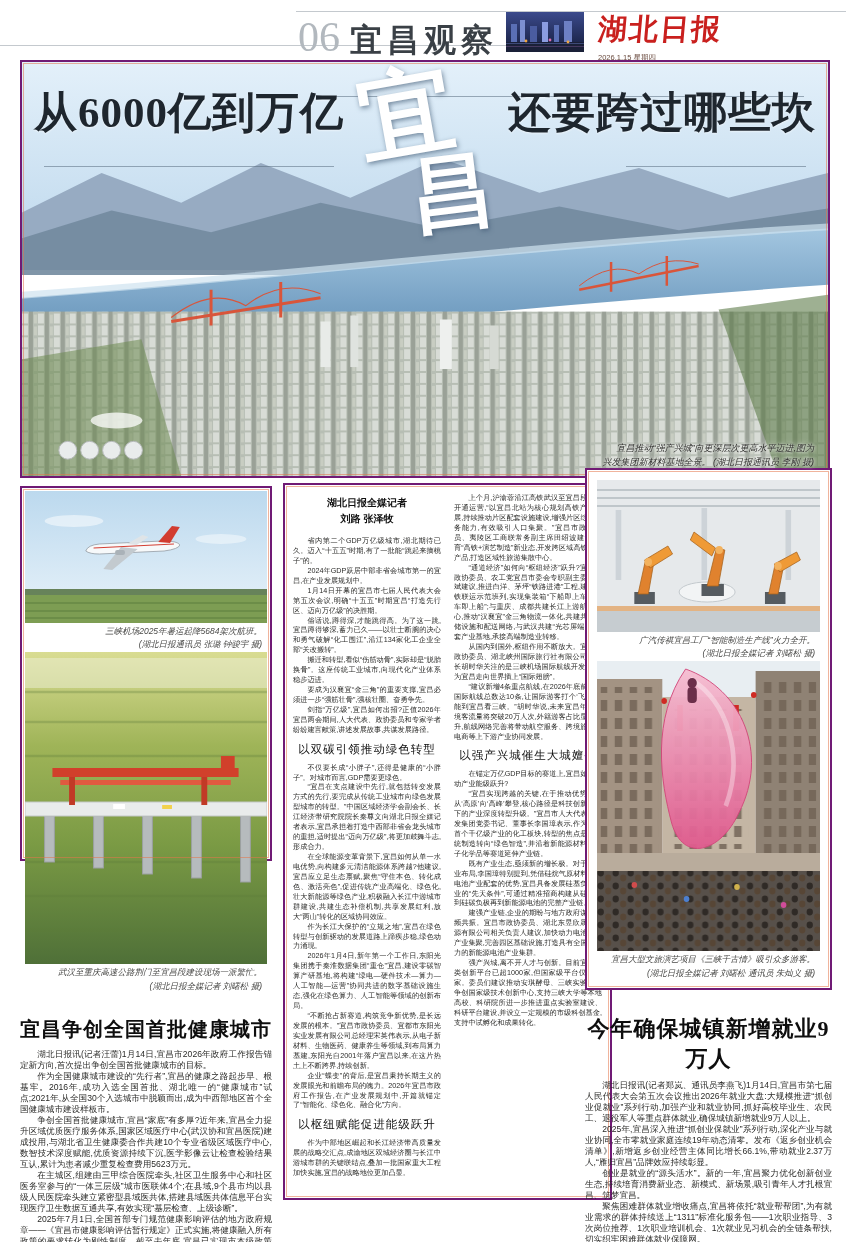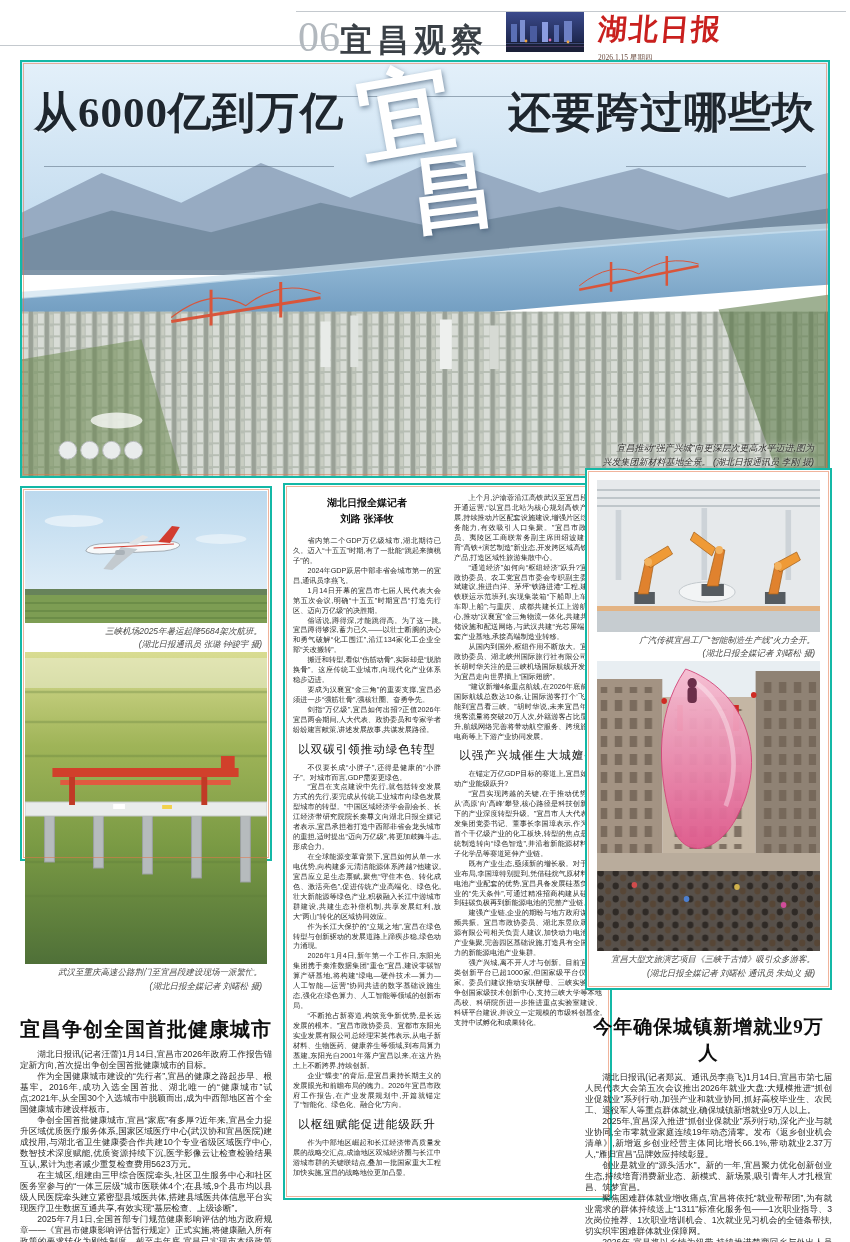--- a/index.html
+++ b/index.html
@@ -3,33 +3,33 @@
 <meta charset="utf-8">
 <style>
   html,body{margin:0;padding:0;background:#e9e9e9;}
   .page{position:relative;width:850px;height:1242px;background:#fff;overflow:hidden;
         font-family:"Liberation Sans",sans-serif;color:#222;}
   .rule{position:absolute;height:1px;background:#c4c9ce;}
   .rule-top{left:296px;right:4px;top:11px;}
   .rule-bottom{left:0;width:582px;top:45px;}
 
   
-  .header-title{position:absolute;left:298px;top:13px;display:flex;align-items:baseline;gap:0;}
+  .header-title{position:absolute;left:298px;top:13px;display:flex;align-items:baseline;gap:10px;}
   .pageno{font-size:42px;color:#b2b8be;font-family:"Liberation Serif",serif;}
   .section{font-size:32px;font-weight:700;color:#3a4046;letter-spacing:5px;
            font-family:"Liberation Serif",serif;}
   .thumb{position:absolute;left:506px;top:12px;width:78px;height:40px;overflow:hidden;}
   .masthead-block{position:absolute;left:598px;top:10px;}
   .masthead{font-size:29px;font-weight:900;color:#c9201e;letter-spacing:2px;
             transform:skewX(-5deg);font-family:"Liberation Serif",serif;}
-  .dateline{font-size:7.5px;color:#6a4b3f;margin-top:3px;font-family:Liberation Serif, serif;}
+  .dateline{font-size:7.5px;color:#6a4b3f;margin-top:3px;}
   .editorline{font-size:7.5px;color:#6a4b3f;margin-top:1px;}
 
   
-  .obox{position:absolute;border:2px solid #14b8a6;background:#fff;box-sizing:border-box;}
+  .obox{position:absolute;border:2px solid #701a75;background:#fff;box-sizing:border-box;}
   .obox::after{content:"";position:absolute;inset:1px;border:1px solid rgba(228,118,75,.55);pointer-events:none;}
 
   
   .lead{left:20px;top:60px;width:810px;height:418px;}
   .lead svg{display:block;width:100%;height:100%;}
   .lead-headline{position:absolute;top:22px;left:0;right:0;display:flex;justify-content:center;
                  align-items:flex-start;gap:8px;z-index:3;}
   .hl-text{font-size:43px;font-weight:900;color:#1e262e;letter-spacing:1px;
            font-family:"Liberation Serif",serif;text-shadow:0 1px 2px rgba(255,255,255,.55);}
   .brush-box{position:relative;width:148px;height:58px;}
@@ -248,21 +248,21 @@
       </div>
   </div>
 
   <div class="obox feature">
     <div class="feature-flow">
       <div class="byline">
         <div>湖北日报全媒记者</div>
         <div>刘路 张泽牧</div>
       </div>
     <p>省内第二个GDP万亿级城市,湖北期待已久。迈入“十五五”时期,有了一批能“跳起来摘桃子”的。</p>
-        <p>2024年GDP跃居中部非省会城市第一的宜昌,通讯员李燕飞。</p>
+        <p>2024年GDP跃居中部非省会城市第一的宜昌,在产业发展规划中。</p>
         <p>1月14日开幕的宜昌市七届人民代表大会第五次会议,明确“十五五”时期宜昌“打造先行区、迈向万亿级”的决胜期。</p>
         <p>俗话说,蹲得深,才能跳得高。为了这一跳,宜昌蹲得够深,蓄力已久——以壮士断腕的决心和勇气破解“化工围江”,沿江134家化工企业全部“关改搬转”。</p>
         <p>搬迁和转型,看似“伤筋动骨”,实际却是“脱胎换骨”。这座传统工业城市,向现代化产业体系稳步迈进。</p>
         <p>要成为汉襄宜“金三角”的重要支撑,宜昌必须进一步“强筋壮骨”,强核壮圈、奋勇争先。</p>
         <p>剑指“万亿级”,宜昌如何出招?正值2026年宜昌两会期间,人大代表、政协委员和专家学者纷纷建言献策,讲述发展故事,共谋发展路径。</p>
         <h3>以双碳引领推动绿色转型</h3>
         <p>不仅要长成“小胖子”,还得是健康的“小胖子”。对城市而言,GDP需要更绿色。</p>
         <p>“宜昌在支点建设中先行,就包括转变发展方式的先行,要完成从传统工业城市向绿色发展型城市的转型。”中国区域经济学会副会长、长江经济带研究院院长秦尊文向湖北日报全媒记者表示,宜昌承担着打造中西部非省会龙头城市的重担,适时提出“迈向万亿级”,将更加鼓舞斗志,形成合力。</p>
         <p>在全球能源变革背景下,宜昌如何从单一水电优势,向构建多元清洁能源体系跨越?他建议,宜昌应立足生态禀赋,聚焦“守住本色、转化成色、激活亮色”,促进传统产业高端化、绿色化,壮大新能源等绿色产业,积极融入长江中游城市群建设,共建生态补偿机制,共享发展红利,放大“两山”转化的区域协同效应。</p>
         <p>作为长江大保护的“立规之地”,宜昌在绿色转型与创新驱动的发展道路上蹄疾步稳,绿色动力涌现。</p>
@@ -359,21 +359,21 @@
           <circle cx="200" cy="244" r="3" fill="#d04c9a"></circle>
       </svg>
     </div>
     <div class="cap">
       <div>宜昌大型文旅演艺项目《三峡千古情》吸引众多游客。</div>
       <div>(湖北日报全媒记者 刘曙松 通讯员 朱灿义 摄)</div>
     </div>
   </div>
 
   <div class="article art-right">
-    <h2 class="art-headline" style="font-size:19px">今年确保城镇新增就业9万人</h2>
+    <h2 class="art-headline" style="font-size:22px">今年确保城镇新增就业9万人</h2>
     <div class="art-body">
         <p>湖北日报讯(记者郑岚、通讯员李燕飞)1月14日,宜昌市第七届人民代表大会第五次会议推出2026年就业大盘:大规模推进“抓创业促就业”系列行动,加强产业和就业协同,抓好高校毕业生、农民工、退役军人等重点群体就业,确保城镇新增就业9万人以上。</p>
         <p>2025年,宜昌深入推进“抓创业保就业”系列行动,深化产业与就业协同,全市零就业家庭连续19年动态清零。发布《返乡创业机会清单》,新增返乡创业经营主体同比增长66.1%,带动就业2.37万人,“雁归宜昌”品牌效应持续彰显。</p>
         <p>创业是就业的“源头活水”。新的一年,宜昌聚力优化创新创业生态,持续培育消费新业态、新模式、新场景,吸引青年人才扎根宜昌、筑梦宜昌。</p>
         <p>聚焦困难群体就业增收痛点,宜昌将依托“就业帮帮团”,为有就业需求的群体持续送上“1311”标准化服务包——1次职业指导、3次岗位推荐、1次职业培训机会、1次就业见习机会的全链条帮扶,切实织牢困难群体就业保障网。</p>
         <p>2026年,宜昌将以乡情为纽带,持续推进楚商回乡与外出人员返乡创业,带动校友回归与高校师生创新创业,力争新增返乡创业主体占市外务工人数比重达2%左右;深化新业态职业伤害保障试点,开展全国劳动人事争议预防创新试点;发展壮大夜间经济、冰雪经济、演艺经济,推动文化繁盛、商业繁荣、城市繁华,激活就业增量。</p>
       </div>
   </div>
 
 </div>

